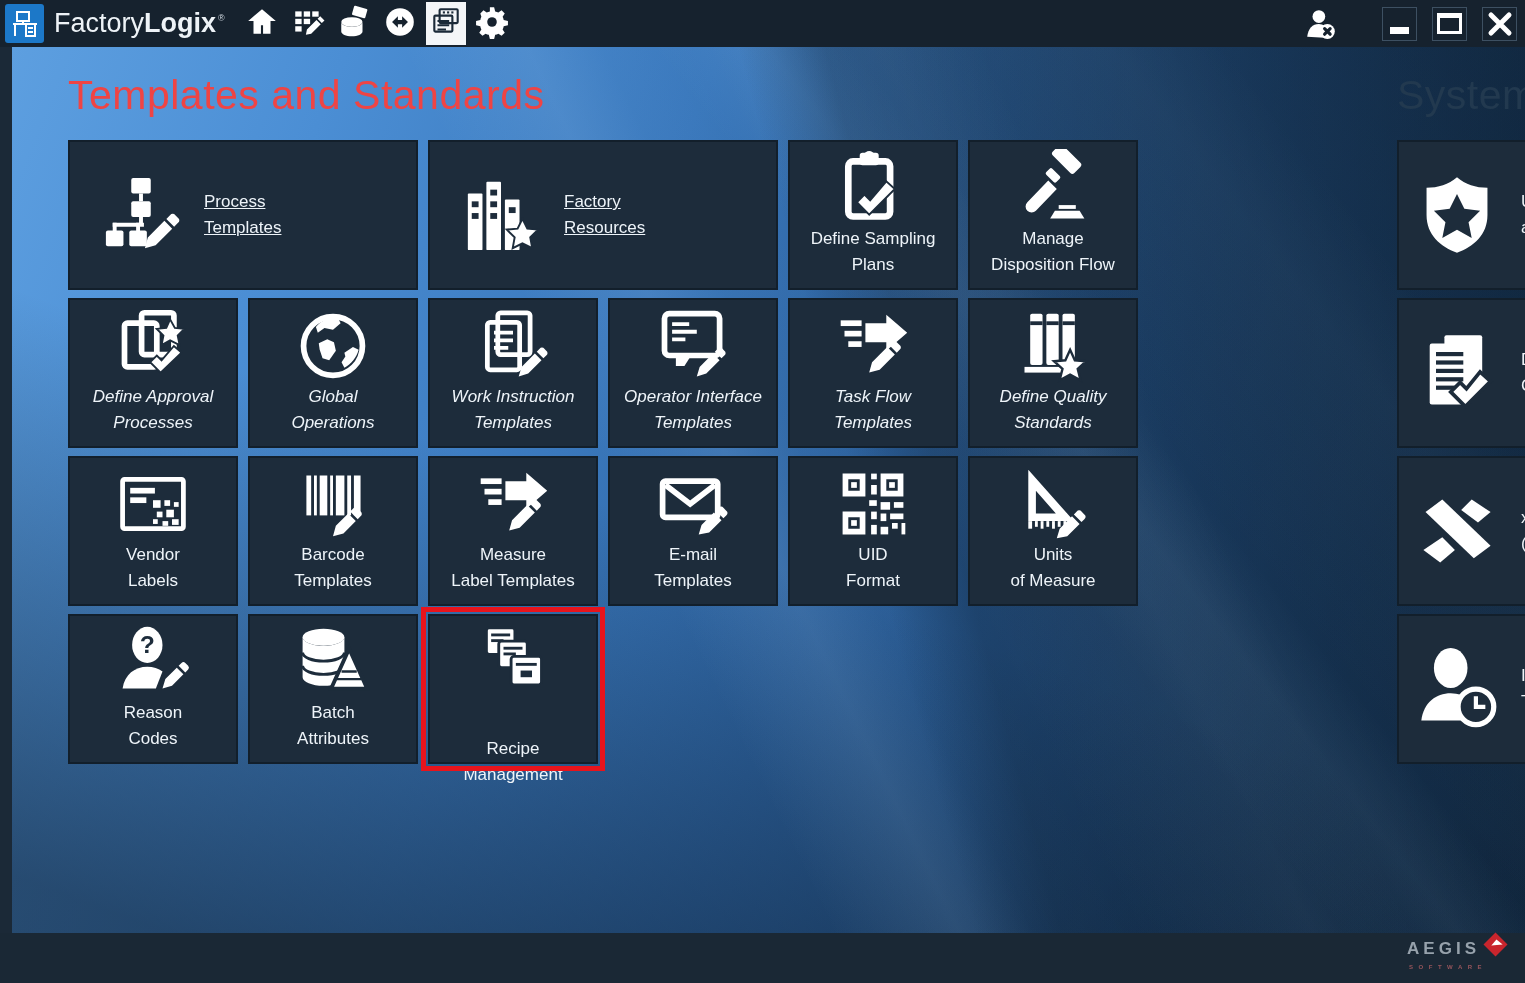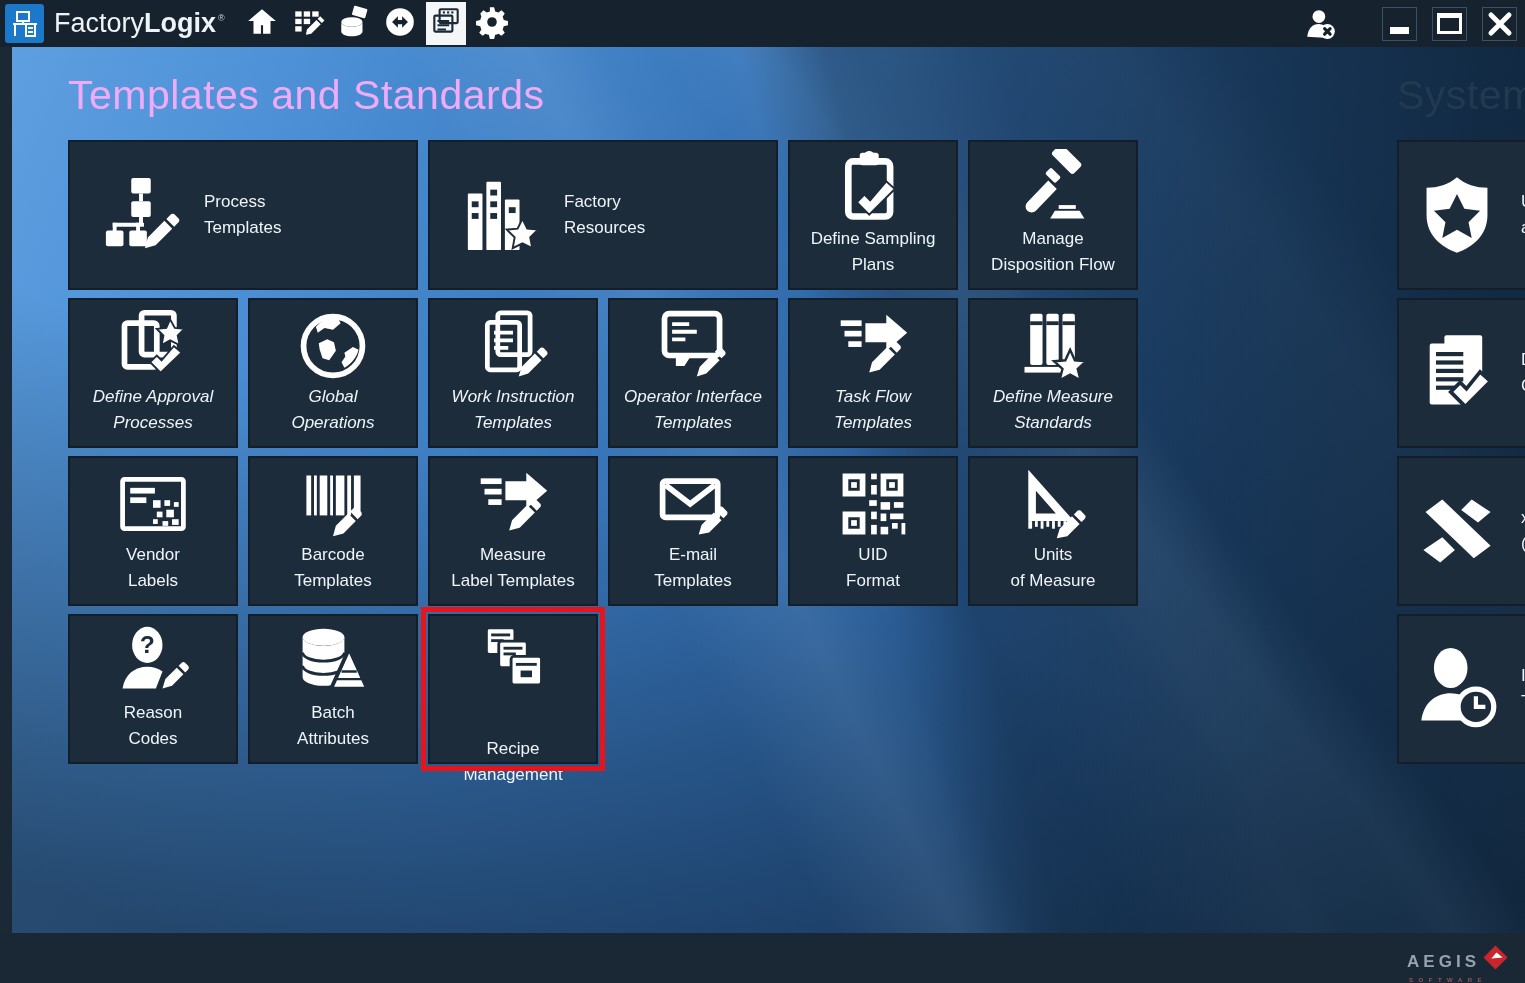--- a/index.html
+++ b/index.html
@@ -28,42 +28,42 @@
         linear-gradient(200deg, rgba(20,40,60,0) 55%, rgba(9,20,32,.55) 96%),
         linear-gradient(250deg, rgba(11,26,40,.55) 0%, rgba(11,26,40,0) 40%),
         linear-gradient(112deg,#5d9fe0 0%,#4b8ed4 18%,#3a78bc 38%,#2c619d 55%,#224e80 70%,#1b3f67 85%,#173454 100%);}
   .frame-left{position:absolute;left:0;top:47px;width:12px;bottom:50px;background:#1b2937;}
   .beam{position:absolute;inset:-15%;}
   .beam.a{background:linear-gradient(64deg, transparent 44%, rgba(190,225,255,.10) 49%, rgba(190,225,255,.02) 52%, transparent 56%, rgba(190,225,255,.07) 63%, transparent 67%);}
   .beam.b{background:linear-gradient(52deg, transparent 58%, rgba(170,215,250,.09) 62%, transparent 65%, rgba(170,215,250,.05) 74%, transparent 78%);}
   .wedge{position:absolute;inset:0;background:linear-gradient(75deg, transparent 55%, rgba(10,24,38,.30) 60%, rgba(10,24,38,.18) 100%);}
 
   
-  .h-main{position:absolute;left:68px;top:72px;font-size:41px;font-weight:300;color:#f0abfc;letter-spacing:.5px;z-index:5;}
+  .h-main{position:absolute;left:68px;top:72px;font-size:41px;font-weight:300;color:#ef4444;letter-spacing:.5px;z-index:5;}
   .h-side{position:absolute;left:1397px;top:72px;font-size:41px;font-weight:300;color:#22394f;letter-spacing:.5px;z-index:5;}
 
   
   .tile-row{position:absolute;left:68px;display:flex;gap:10px;z-index:6;}
   .tile{background:#1d2c3b;border:2px solid #121f2b;box-sizing:border-box;color:#eef4f9;position:relative;cursor:pointer;}
   .tile.sq{width:170px;height:150px;display:flex;flex-direction:column;align-items:center;}
   .tile.sq .ticon{margin-top:13px;width:76px;height:66px;display:flex;align-items:center;justify-content:center;}
   .tile.sq .tlabel{margin-top:5px;text-align:center;font-size:17px;line-height:26px;}
-  .tile.wide{width:350px;height:150px;display:flex;align-items:center;}
+  .tile.wide{width:350px;height:150px;display:flex;align-items:center;text-decoration:underline;}
   .tile.wide .ticon{width:78px;height:82px;margin-left:32px;flex:0 0 auto;display:flex;align-items:center;justify-content:center;}
   .tile.wide .tlabel{margin-left:24px;font-size:17px;line-height:26px;text-align:left;}
   .tile.hl{outline:5px solid #e8141c;outline-offset:2px;gap:36px;}
   .ticon svg{display:block;}
 
   .system-col{position:absolute;left:1397px;top:140px;z-index:6;}
   .tile.sys{width:350px;height:150px;display:flex;align-items:center;margin-bottom:8px;padding-left:14px;}
   .tile.sys .ticon{width:88px;height:92px;flex:0 0 auto;display:flex;align-items:center;justify-content:center;}
   .tile.sys .tlabel{margin-left:20px;font-size:17px;line-height:26px;text-align:left;white-space:nowrap;}
 
   
-  .bottombar{position:absolute;left:0;right:0;bottom:0;height:50px;background:#1a2835;display:flex;align-items:flex-end;justify-content:flex-end;padding-right:16px;box-sizing:border-box;z-index:30;}
+  .bottombar{position:absolute;left:0;right:0;bottom:0;height:50px;background:#1a2835;display:flex;align-items:flex-start;justify-content:flex-end;padding-right:16px;box-sizing:border-box;z-index:30;}
   .aegis{display:flex;flex-direction:column;align-items:flex-start;}
   .aegis-main{display:flex;align-items:center;}
   .aegis-text{font-size:17px;font-weight:700;letter-spacing:4px;color:#97a2ac;}
   .aegis-diamond{margin-left:2px;transform:translateY(-2px);}
   .aegis-sub{font-size:6px;font-weight:700;letter-spacing:5.5px;color:#97555c;margin-top:0px;padding-left:2px;}
 </style>
 </head>
 <body>
 
 <div class="window">
@@ -342,21 +342,21 @@
               </g>
               <g fill="#1d2c3b">
                 <rect x="16" y="14" width="13" height="4"></rect>
                 <rect x="33" y="14" width="13" height="4"></rect>
                 <rect x="50" y="14" width="13" height="4"></rect>
               </g>
               <path fill="#fff" stroke="#1d2c3b" stroke-width="2.5" d="M58 44 l5 11 12 1-9 8 3 12-11-6-11 6 3-12-9-8 12-1z"></path>
             </svg>
           </div>
           <div class="tlabel">
-            <div>Define Measure</div>
+            <div>Define Quality</div>
             <div>Standards</div>
           </div>
         </div>
       </div>
       <div class="tile-row" style="top: 456px;">
         <div class="tile sq">
           <div class="ticon">
             <svg width="78" height="78" viewBox="0 0 80 80">
               <rect x="8" y="14" width="64" height="52" rx="2" fill="none" stroke="#fff" stroke-width="5"></rect>
               <g fill="#fff">

